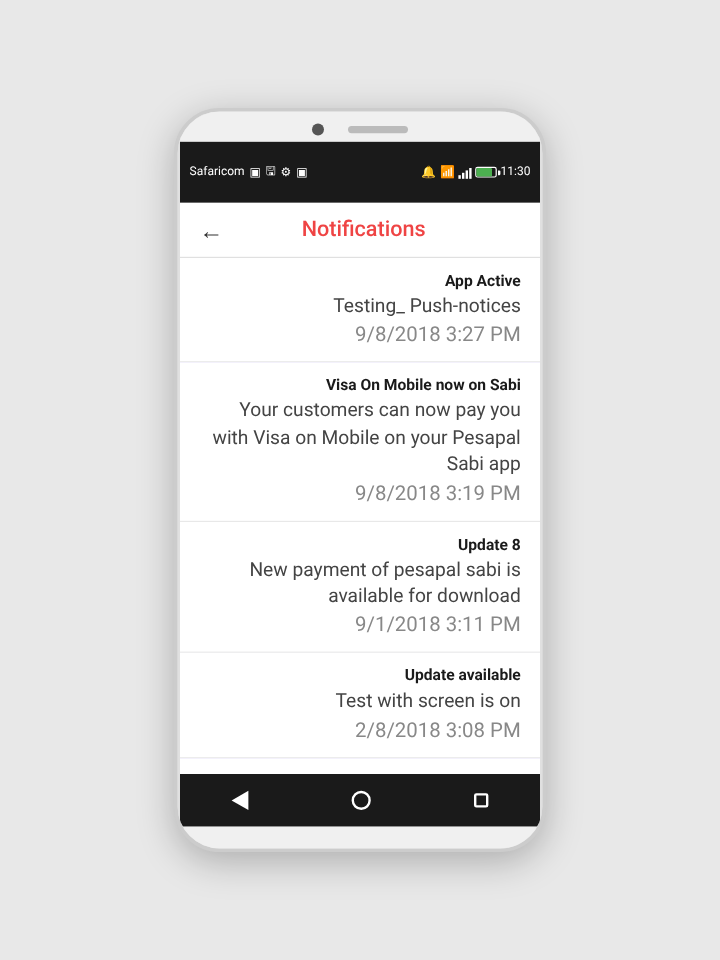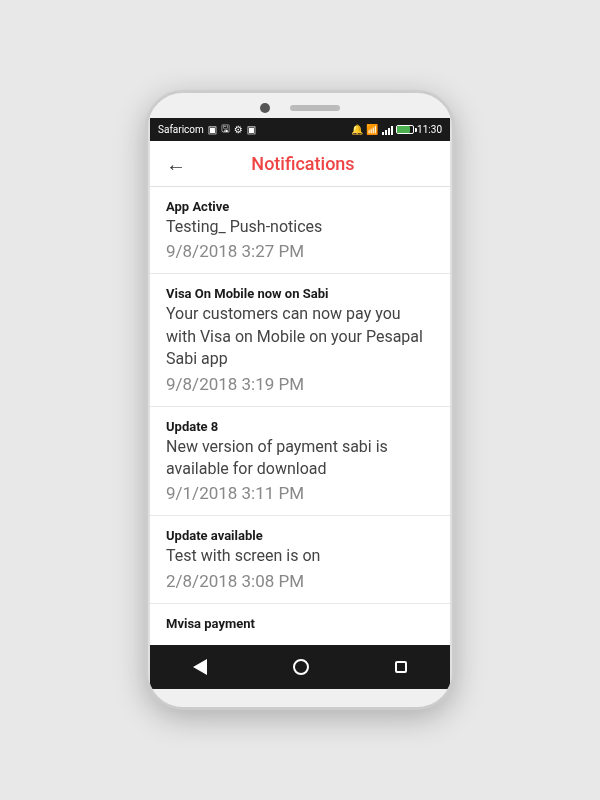--- a/index.html
+++ b/index.html
@@ -59,21 +59,21 @@
       margin: 0 2px;
     }
 
     .status-bar {
       background: #1a1a1a;
       color: #fff;
       font-size: 10px;
       display: flex;
       justify-content: space-between;
       align-items: center;
-      padding: 3px 8px;
+      padding: 17px 8px;
       flex-shrink: 0;
     }
 
     .status-left {
       display: flex;
       align-items: center;
       gap: 4px;
       font-size: 10px;
     }
 
@@ -141,20 +141,21 @@
       color: #ef4444;
       flex: 1;
       text-align: center;
       margin-right: 30px;
     }
 
     .notifications-list {
       flex: 1;
       overflow-y: auto;
       background: #c4b5fd;
+      text-align: right;
     }
 
     .notification-item {
       padding: 12px 16px;
       border-bottom: 1px solid #e8e8e8;
       background: #fff;
       cursor: pointer;
     }
 
     .notification-item:last-child {
@@ -294,21 +295,21 @@
 
 
       <div class="notification-item">
         <div class="notif-title">Visa On Mobile now on Sabi</div>
         <div class="notif-body">Your customers can now pay you with Visa on Mobile on your Pesapal Sabi app</div>
         <div class="notif-time">9/8/2018 3:19 PM</div>
       </div>
 
       <div class="notification-item">
         <div class="notif-title">Update 8</div>
-        <div class="notif-body">New version of payment sabi is available for download</div>
+        <div class="notif-body">New payment of pesapal sabi is available for download</div>
         <div class="notif-time">9/1/2018 3:11 PM</div>
       </div>
 
       <div class="notification-item">
         <div class="notif-title">Update available</div>
         <div class="notif-body">Test with screen is on</div>
         <div class="notif-time">2/8/2018 3:08 PM</div>
       </div>
 
       <div class="notification-item">

